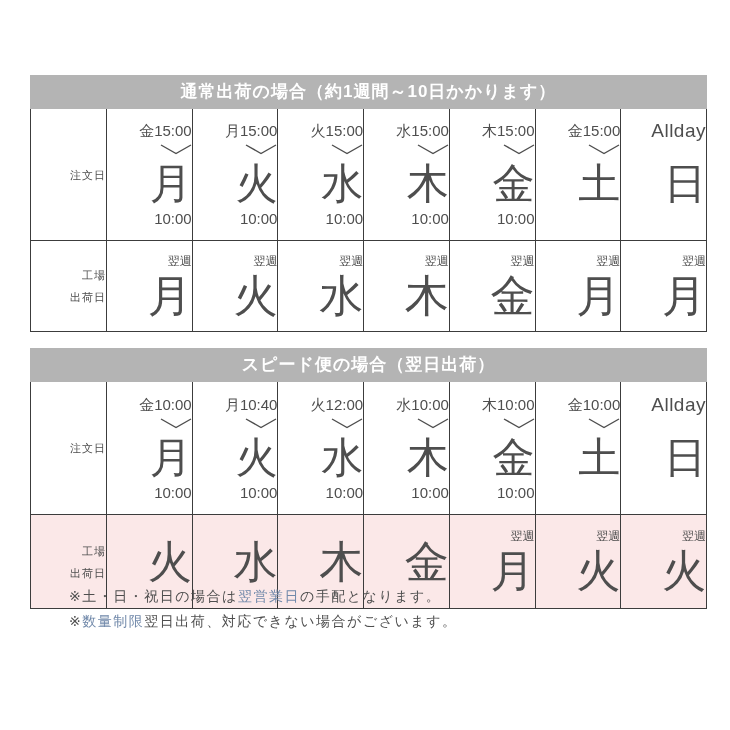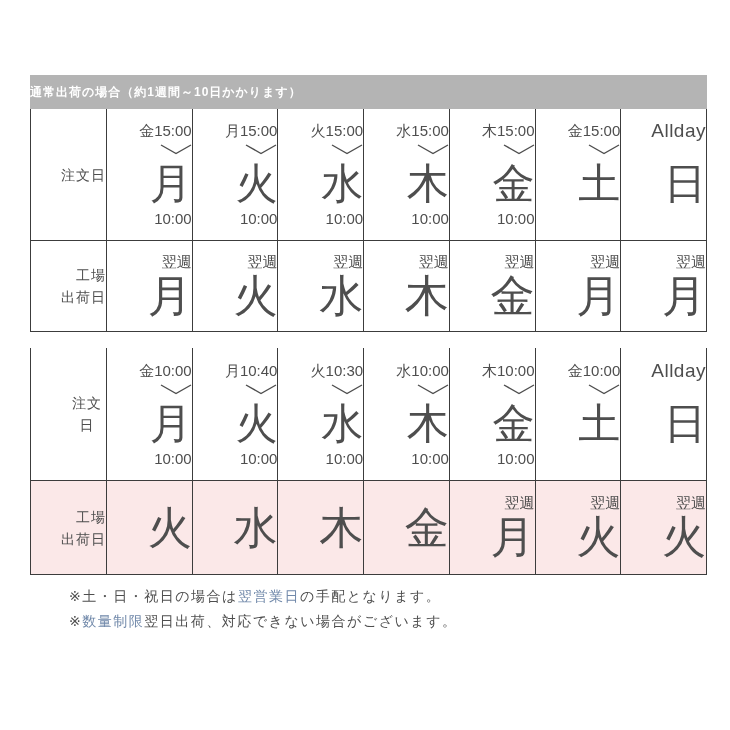--- a/index.html
+++ b/index.html
@@ -7,46 +7,46 @@
     width:730px;height:730px;overflow:hidden;position:relative;
     font-family:"Liberation Sans","DejaVu Sans",sans-serif;
     color:#4e4e4e;
   }
   .content{position:absolute;left:30px;top:75px;width:677px;}
 
   
   .table-block{width:677px;margin-bottom:16px;}
   .table-header{
     height:34px;line-height:34px;background:#b4b4b4;color:#ffffff;
-    font-size:12px;font-weight:bold;letter-spacing:1px;
+    text-align:center;font-size:17px;font-weight:bold;letter-spacing:1px;
   }
   .tbody{border:1.5px solid #3c3c3c;border-top:none;}
   .row{display:grid;grid-template-columns:75px repeat(7,1fr);}
   .cell{
     border-left:1.5px solid #3c3c3c;
     display:flex;flex-direction:column;align-items:flex-end;justify-content:center;
     text-align:center;overflow:hidden;
   }
   .cell:first-child{border-left:none;}
   .ship-row .cell{border-top:1.5px solid #3c3c3c;}
   .order-row .cell{height:131px;}
   .ship-row .cell{height:90px;}
   .t2 .order-row .cell{height:132px;padding-left:37px;}
   .t2 .ship-row .cell{height:93px;}
   .ship-row.pink .cell{background:#fbe8e8;}
 
-  .label-cell{font-size:14px;letter-spacing:1px;}
+  .label-cell{font-size:11px;letter-spacing:1px;}
   .label-line{display:block;line-height:22px;}
 
   .order-top{font-size:15px;line-height:22px;height:22px;white-space:nowrap;}
   .allday .order-top{font-size:19px;letter-spacing:.5px;}
   .chev{height:13px;margin:1px 0 3px 0;}
   .big-day{font-size:42px;line-height:50px;height:50px;font-weight:300;}
   .order-time{font-size:15px;line-height:20px;height:20px;margin-left:12px;}
-  .ship-note{font-size:15px;line-height:19px;}
+  .ship-note{font-size:12px;line-height:19px;}
   .ship-day{font-size:44px;line-height:50px;font-weight:300;}
 
   
   .notes{position:absolute;left:30px;top:584px;width:670px;margin-left:39px;}
   .note-line{font-size:14px;letter-spacing:1.5px;line-height:25px;white-space:nowrap;color:#4e4e4e;}
   .note-link{color:#7189aa;}
 </style>
 </head>
 <body>
 
@@ -147,20 +147,21 @@
         </div>
         <div class="cell ship-cell">
           <span class="ship-note">翌週</span>
           <span class="ship-day">月</span>
         </div>
       </div>
     </div>
   </div>
 
   <div class="table-block t2">
+    <div class="table-header">スピード便の場合（翌日出荷）</div>
     <div class="tbody">
       <div class="row order-row">
         <div class="cell label-cell">
           <span class="label-line">注文日</span>
         </div>
         <div class="cell order-cell">
           <span class="order-top">金10:00</span>
           <svg class="chev" width="32" height="11" viewBox="0 0 32 11">
               <polyline points="1,1 16,9.5 31,1" fill="none" stroke="#4e4e4e" stroke-width="1.4"></polyline>
             </svg>
@@ -169,21 +170,21 @@
         </div>
         <div class="cell order-cell">
           <span class="order-top">月10:40</span>
           <svg class="chev" width="32" height="11" viewBox="0 0 32 11">
               <polyline points="1,1 16,9.5 31,1" fill="none" stroke="#4e4e4e" stroke-width="1.4"></polyline>
             </svg>
           <span class="big-day">火</span>
           <span class="order-time">10:00</span>
         </div>
         <div class="cell order-cell">
-          <span class="order-top">火10:30</span>
+          <span class="order-top">火12:00</span>
           <svg class="chev" width="32" height="11" viewBox="0 0 32 11">
               <polyline points="1,1 16,9.5 31,1" fill="none" stroke="#4e4e4e" stroke-width="1.4"></polyline>
             </svg>
           <span class="big-day">水</span>
           <span class="order-time">10:00</span>
         </div>
         <div class="cell order-cell">
           <span class="order-top">水10:00</span>
           <svg class="chev" width="32" height="11" viewBox="0 0 32 11">
               <polyline points="1,1 16,9.5 31,1" fill="none" stroke="#4e4e4e" stroke-width="1.4"></polyline>

